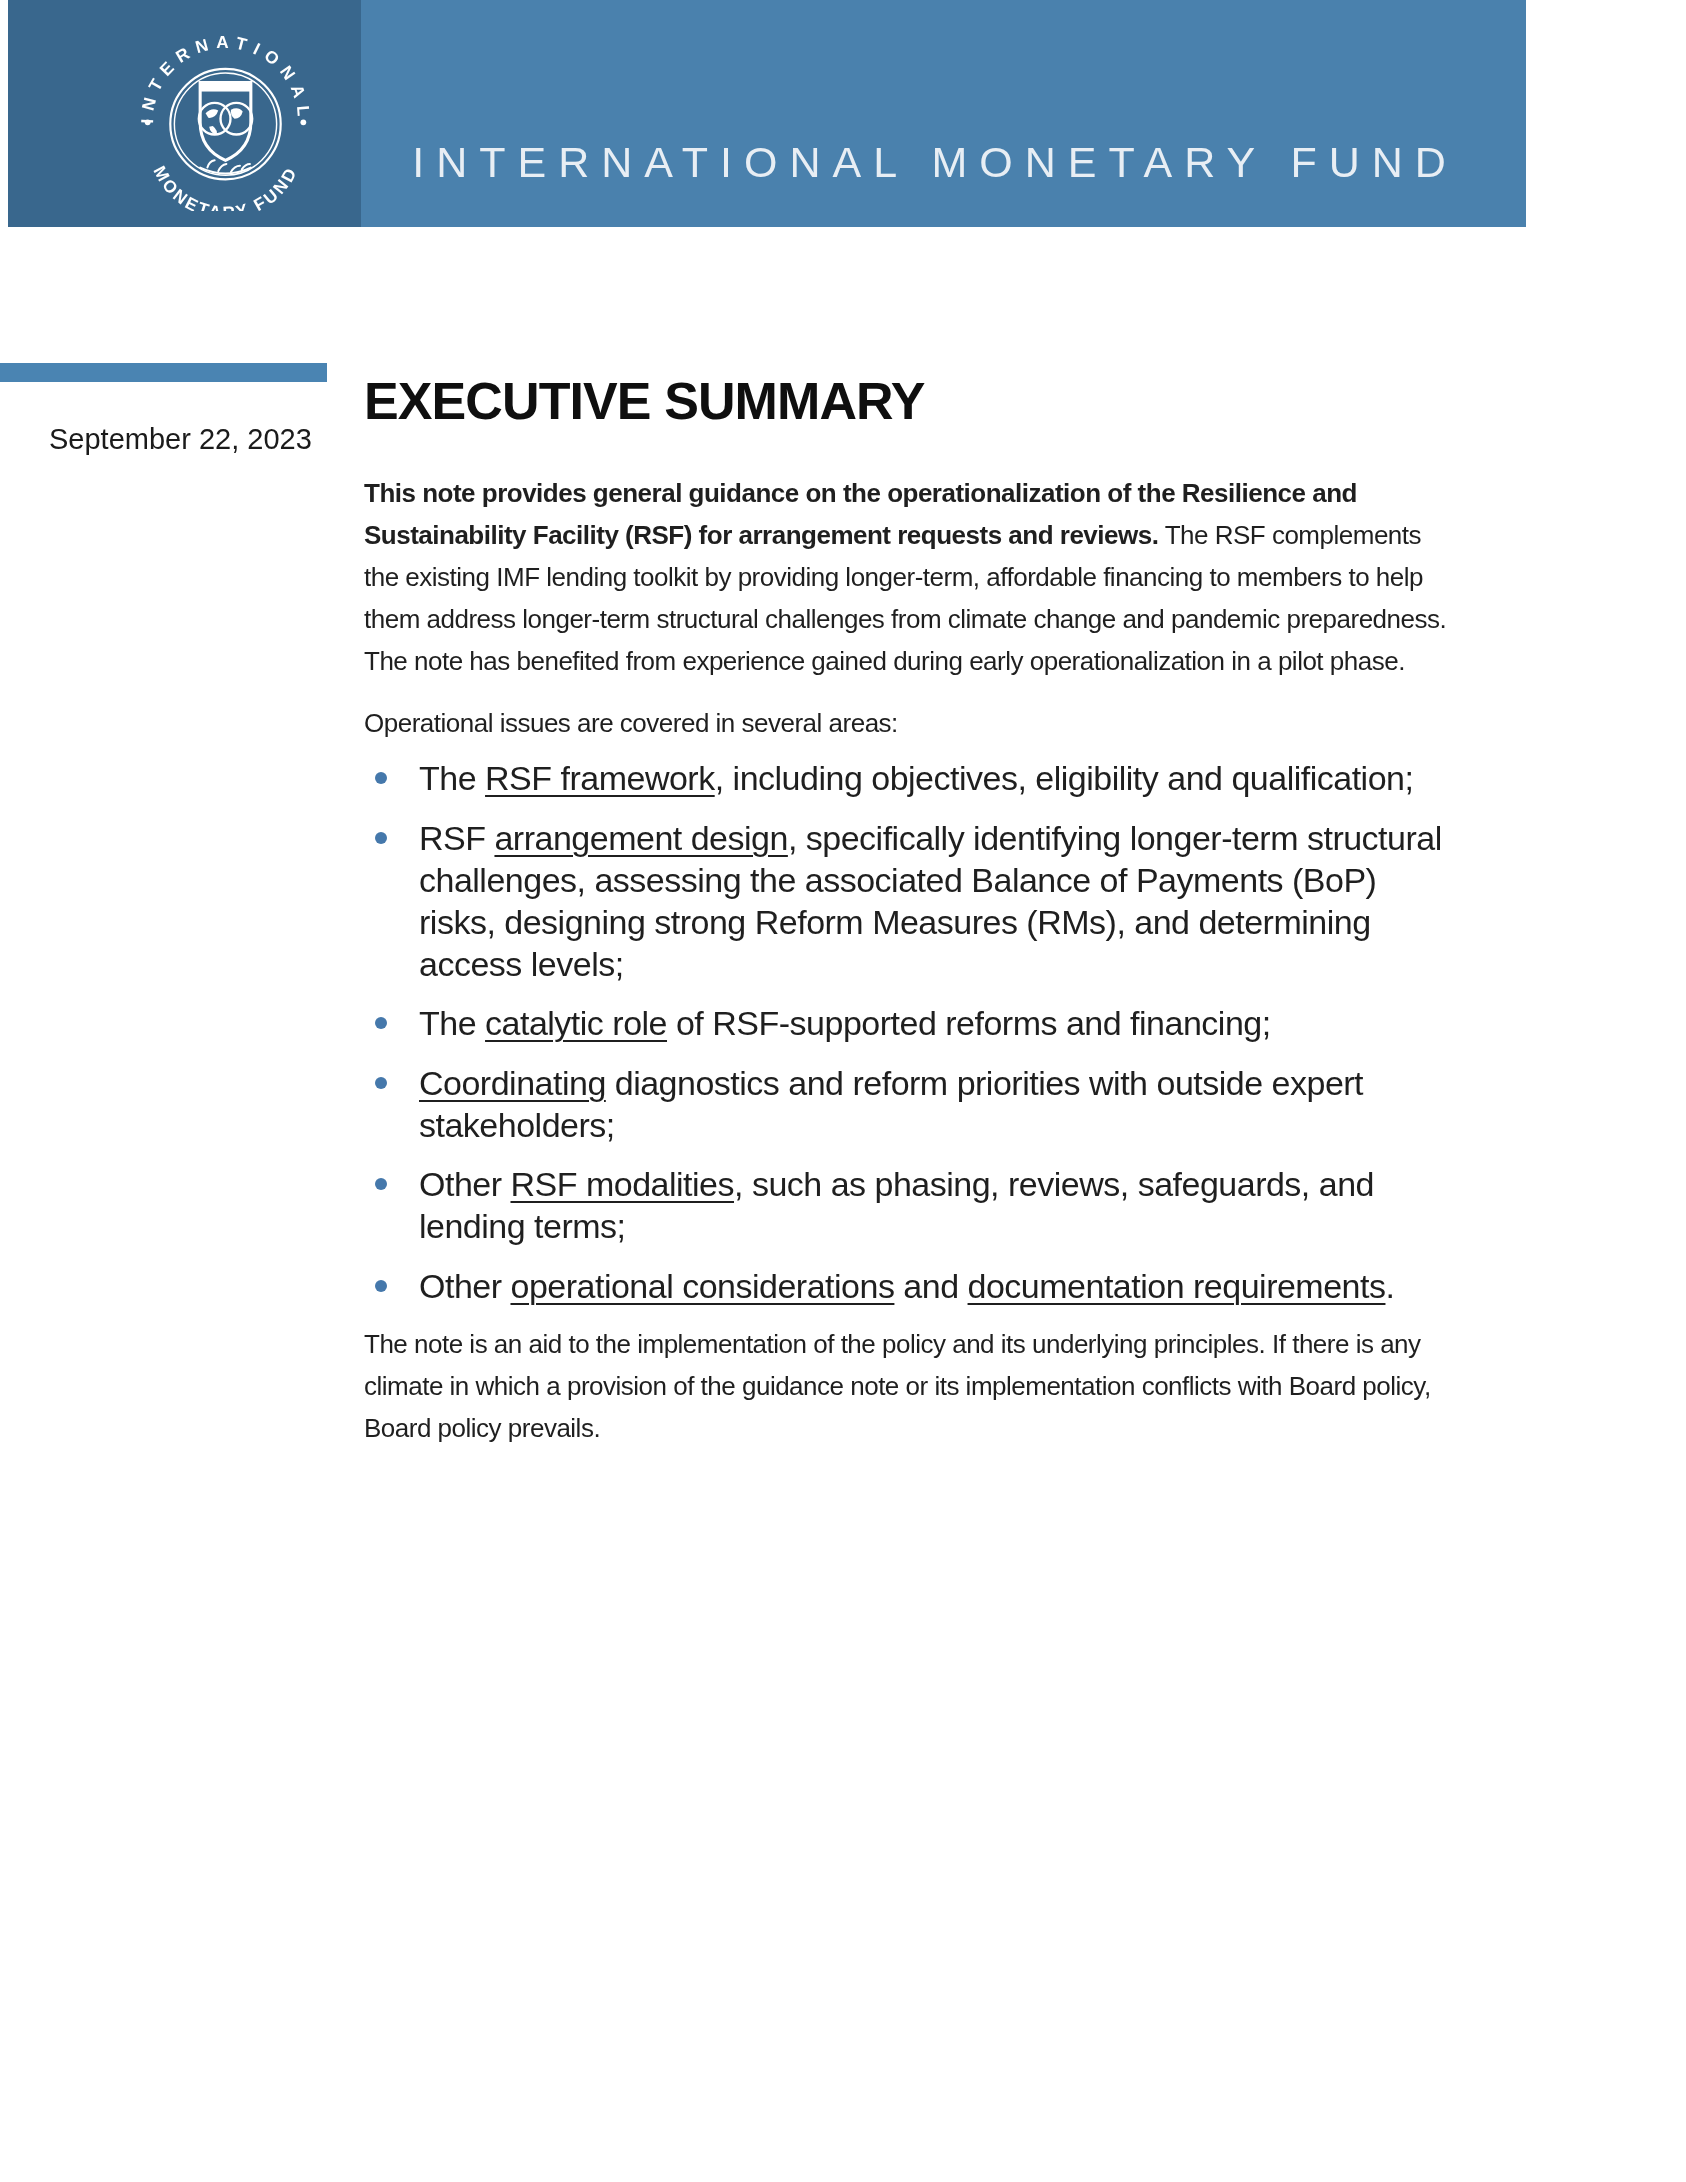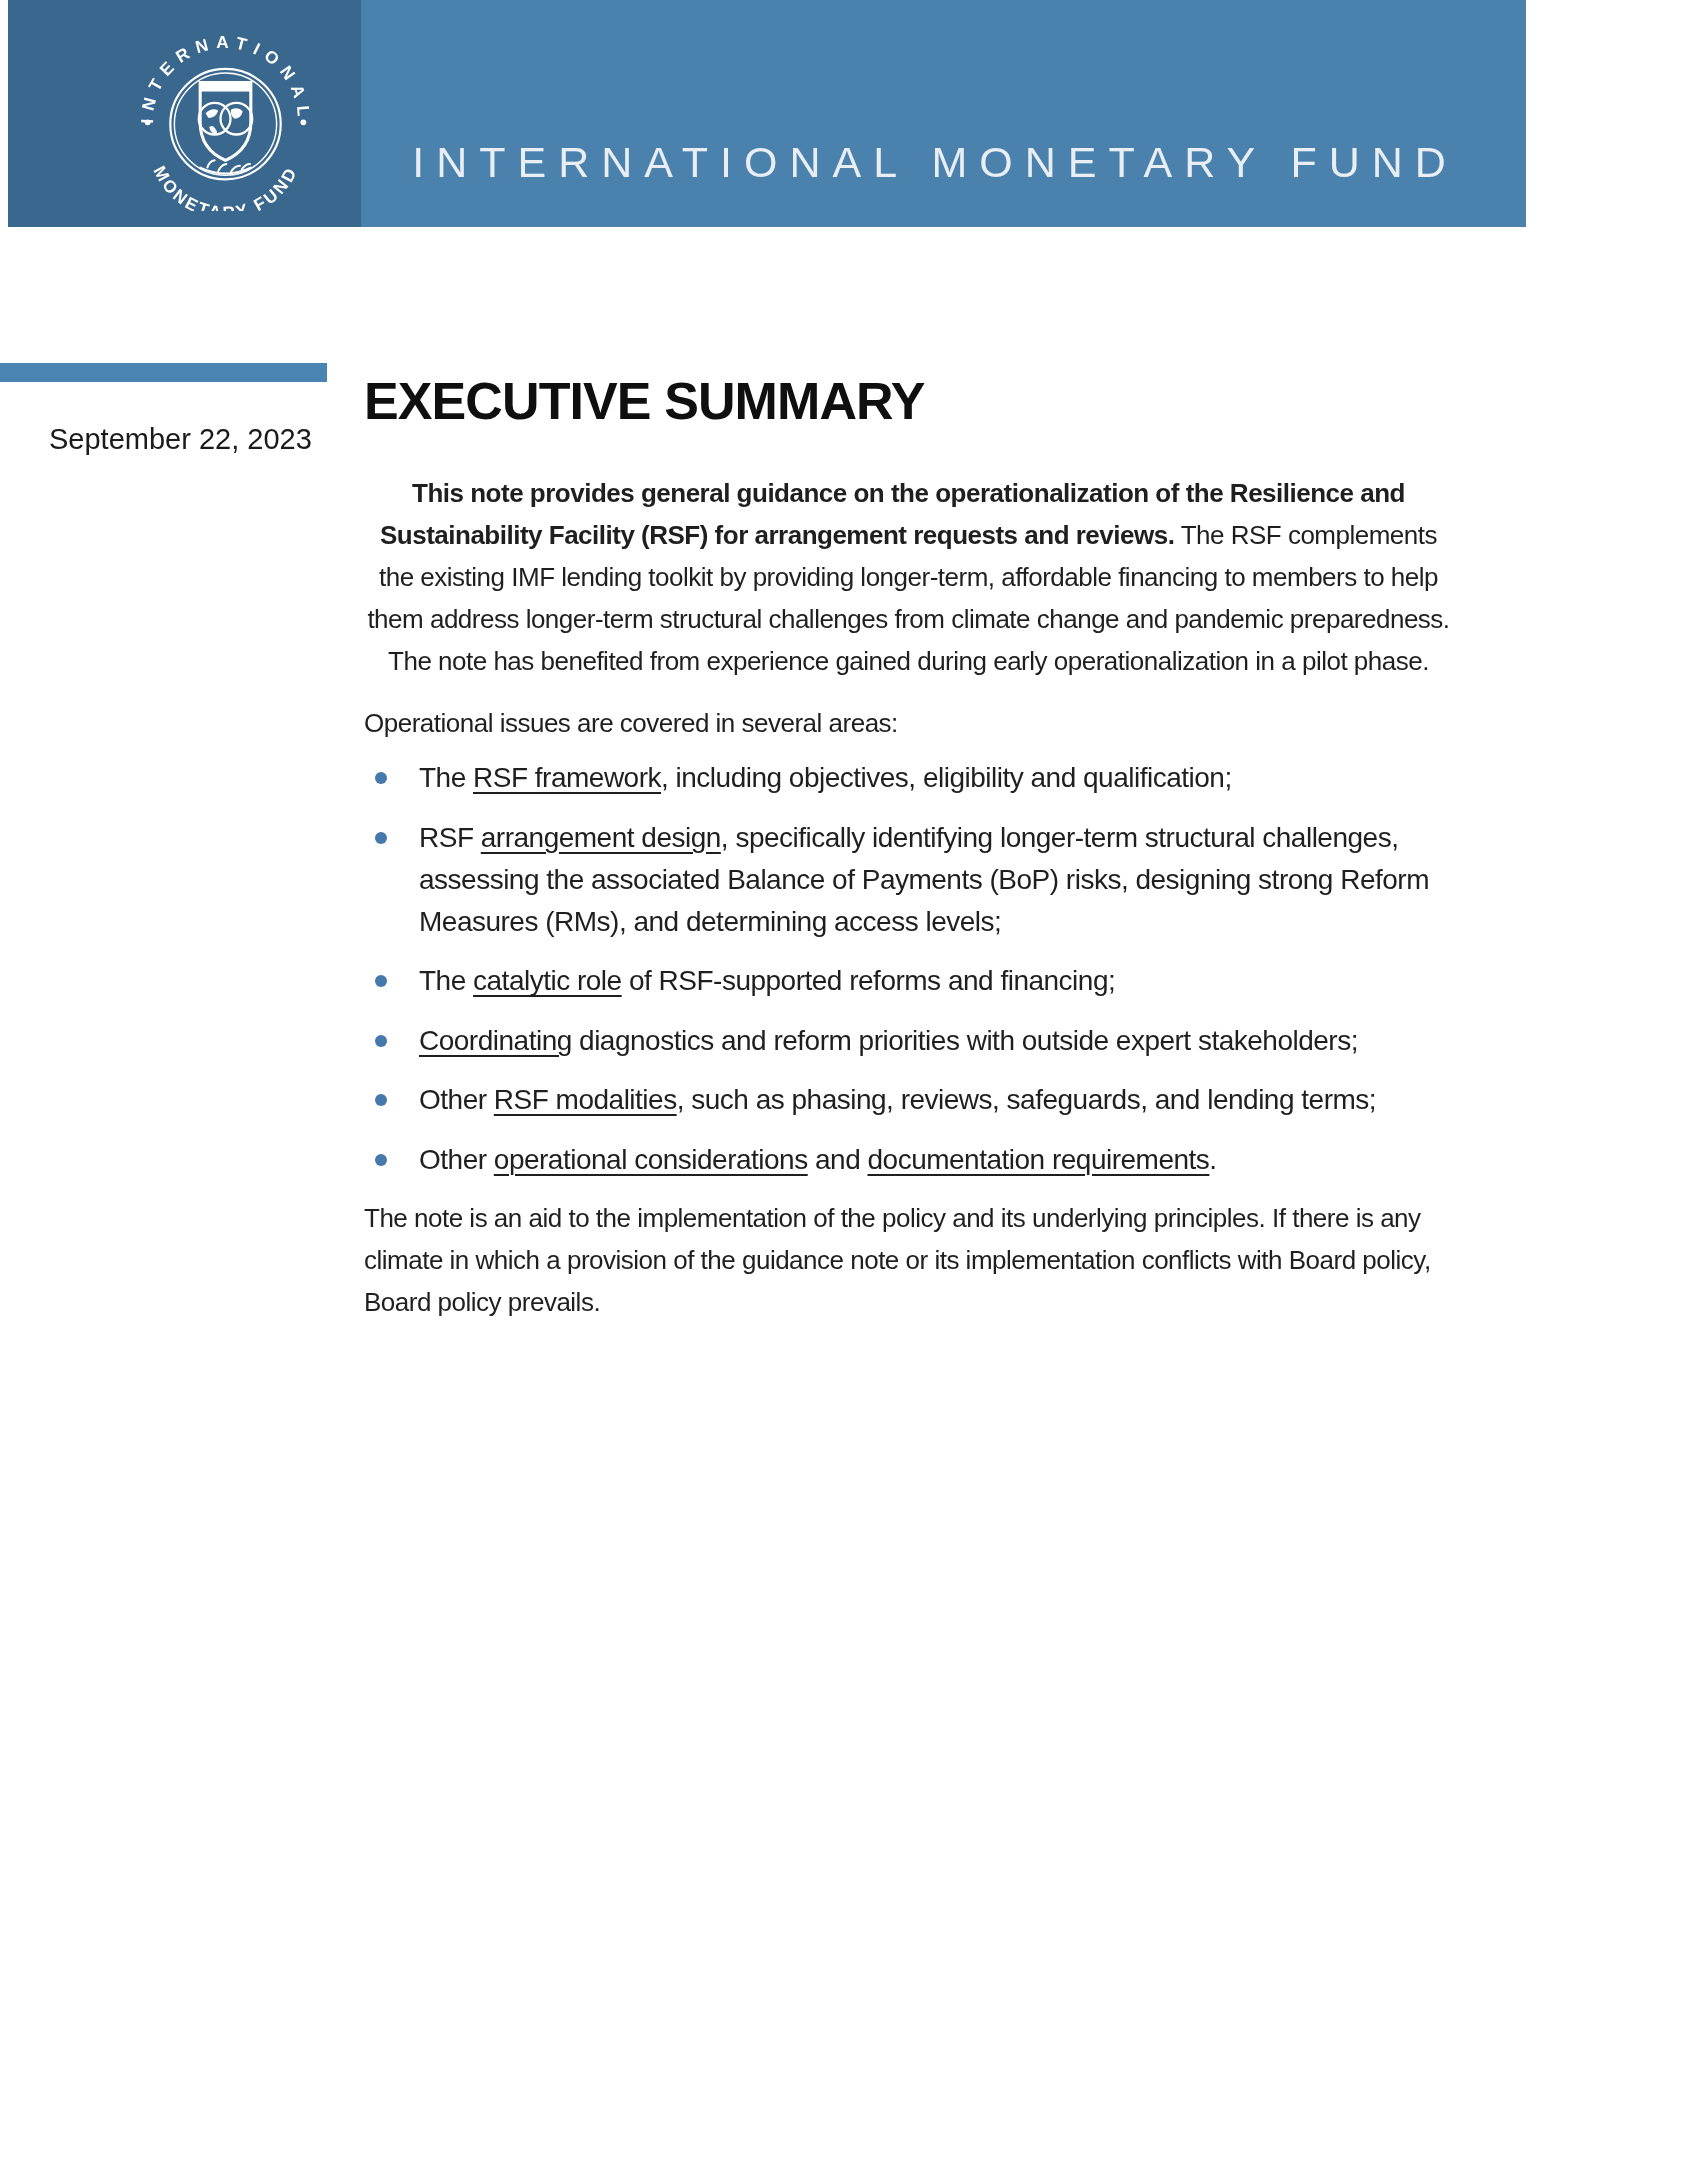--- a/index.html
+++ b/index.html
@@ -62,30 +62,30 @@
   }
   .doc-title { margin:0; font-size:37px; font-weight:bold; color:#7f7f7f; line-height:53px; }
   .title-line { display:block; white-space:nowrap; }
   .section-heading {
     margin:16.6px 0 0 0;
     font-size:52px; line-height:1.15;
     font-weight:bold; color:#0f0f0f;
     letter-spacing:-0.9px;
   }
   .content p { margin:0; font-size:26px; line-height:42px; letter-spacing:-0.5px; }
-  .lead { margin-top:41px !important;text-align:center; }
+  .lead { margin-top:41px !important; }
   .lead strong { font-weight:bold; }
   .areas-intro { margin-top:20px !important; }
 
   .bullets { list-style:none; margin:13px 0 0 0; padding:0; }
   .bullets li {
     position:relative;
     padding-left:55px;
     margin-top:17.5px;
-    font-size:28px; line-height:42px; letter-spacing:-0.5px;
+    font-size:34px; line-height:42px; letter-spacing:-0.5px;
   }
   .bullets li:first-child { margin-top:0; }
   .bullets li::before {
     content:"";
     position:absolute; left:11px; top:14.8px;
     width:12px; height:12px; border-radius:50%;
     background:#4578ab;
   }
   u { text-decoration-thickness:1.8px; text-underline-offset:4.6px; }
   .closing { margin-top:16.6px !important; margin-left:-12px; }

